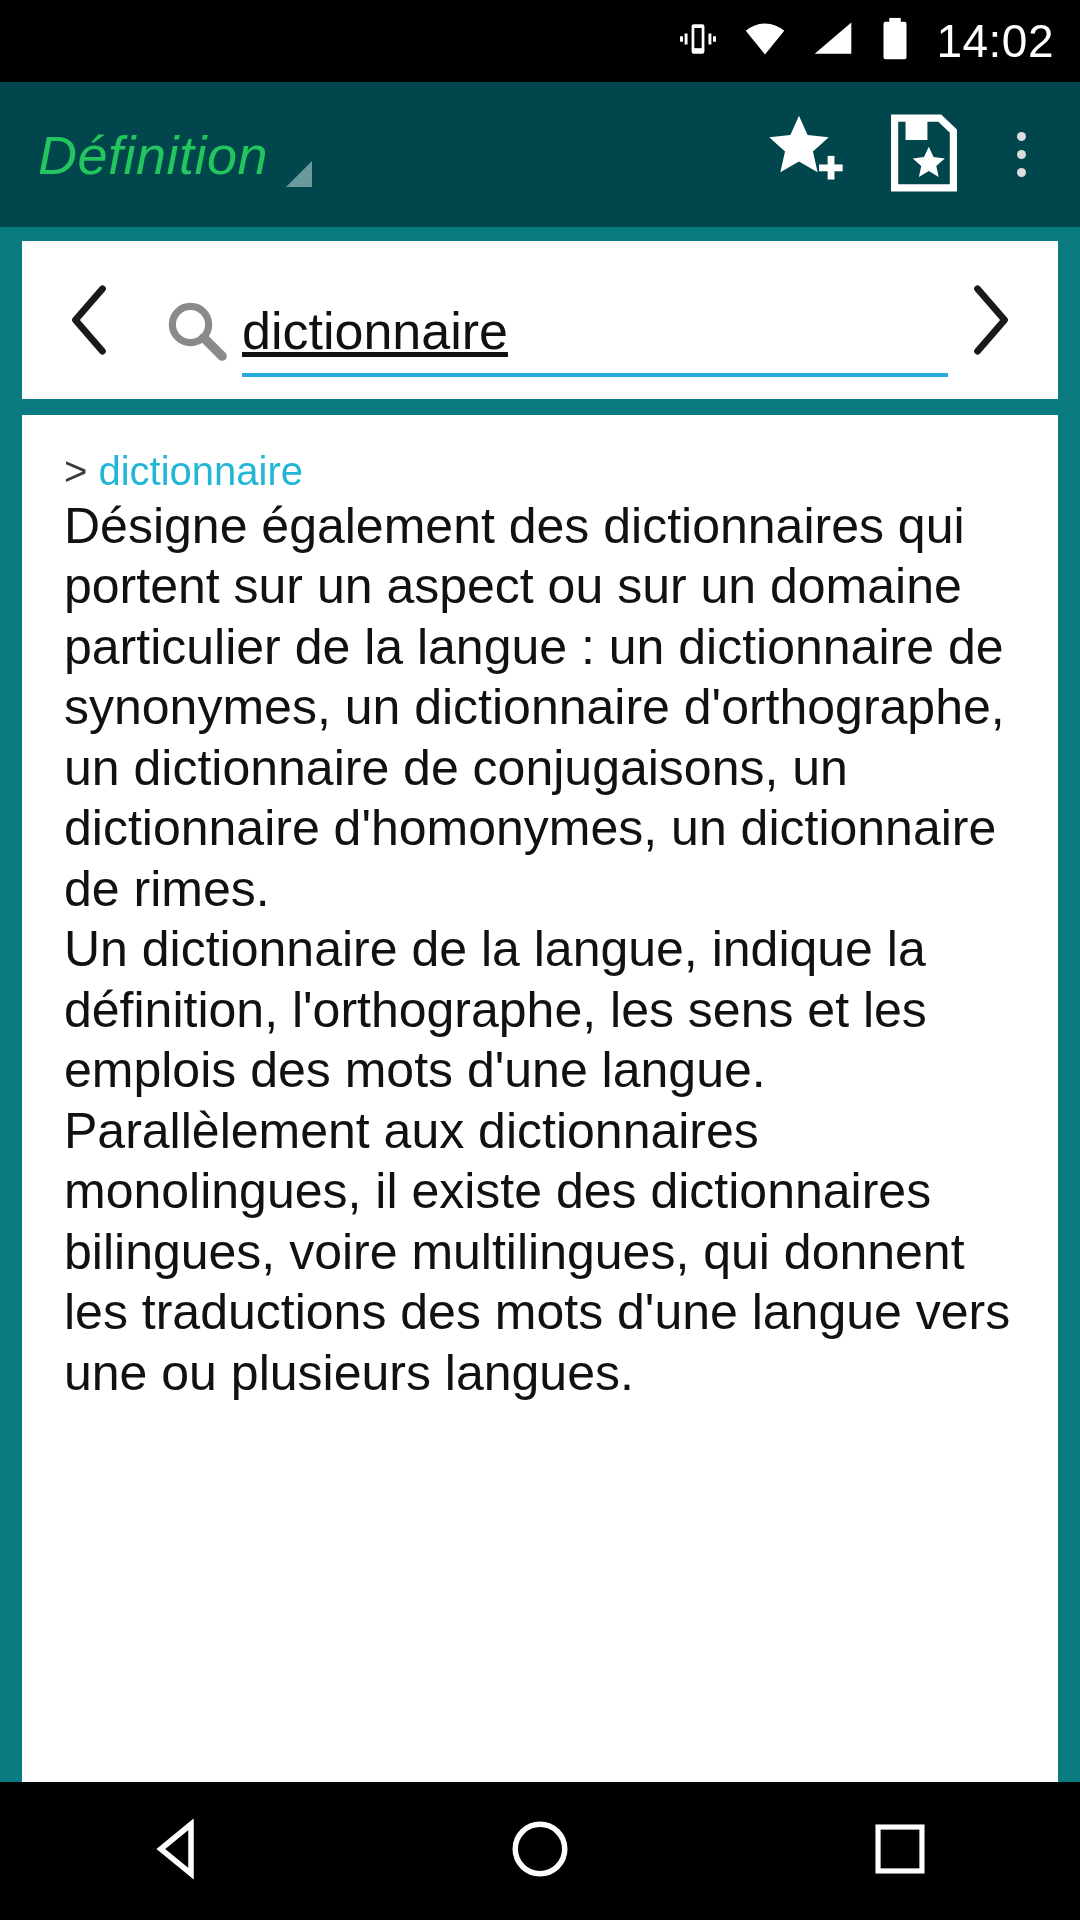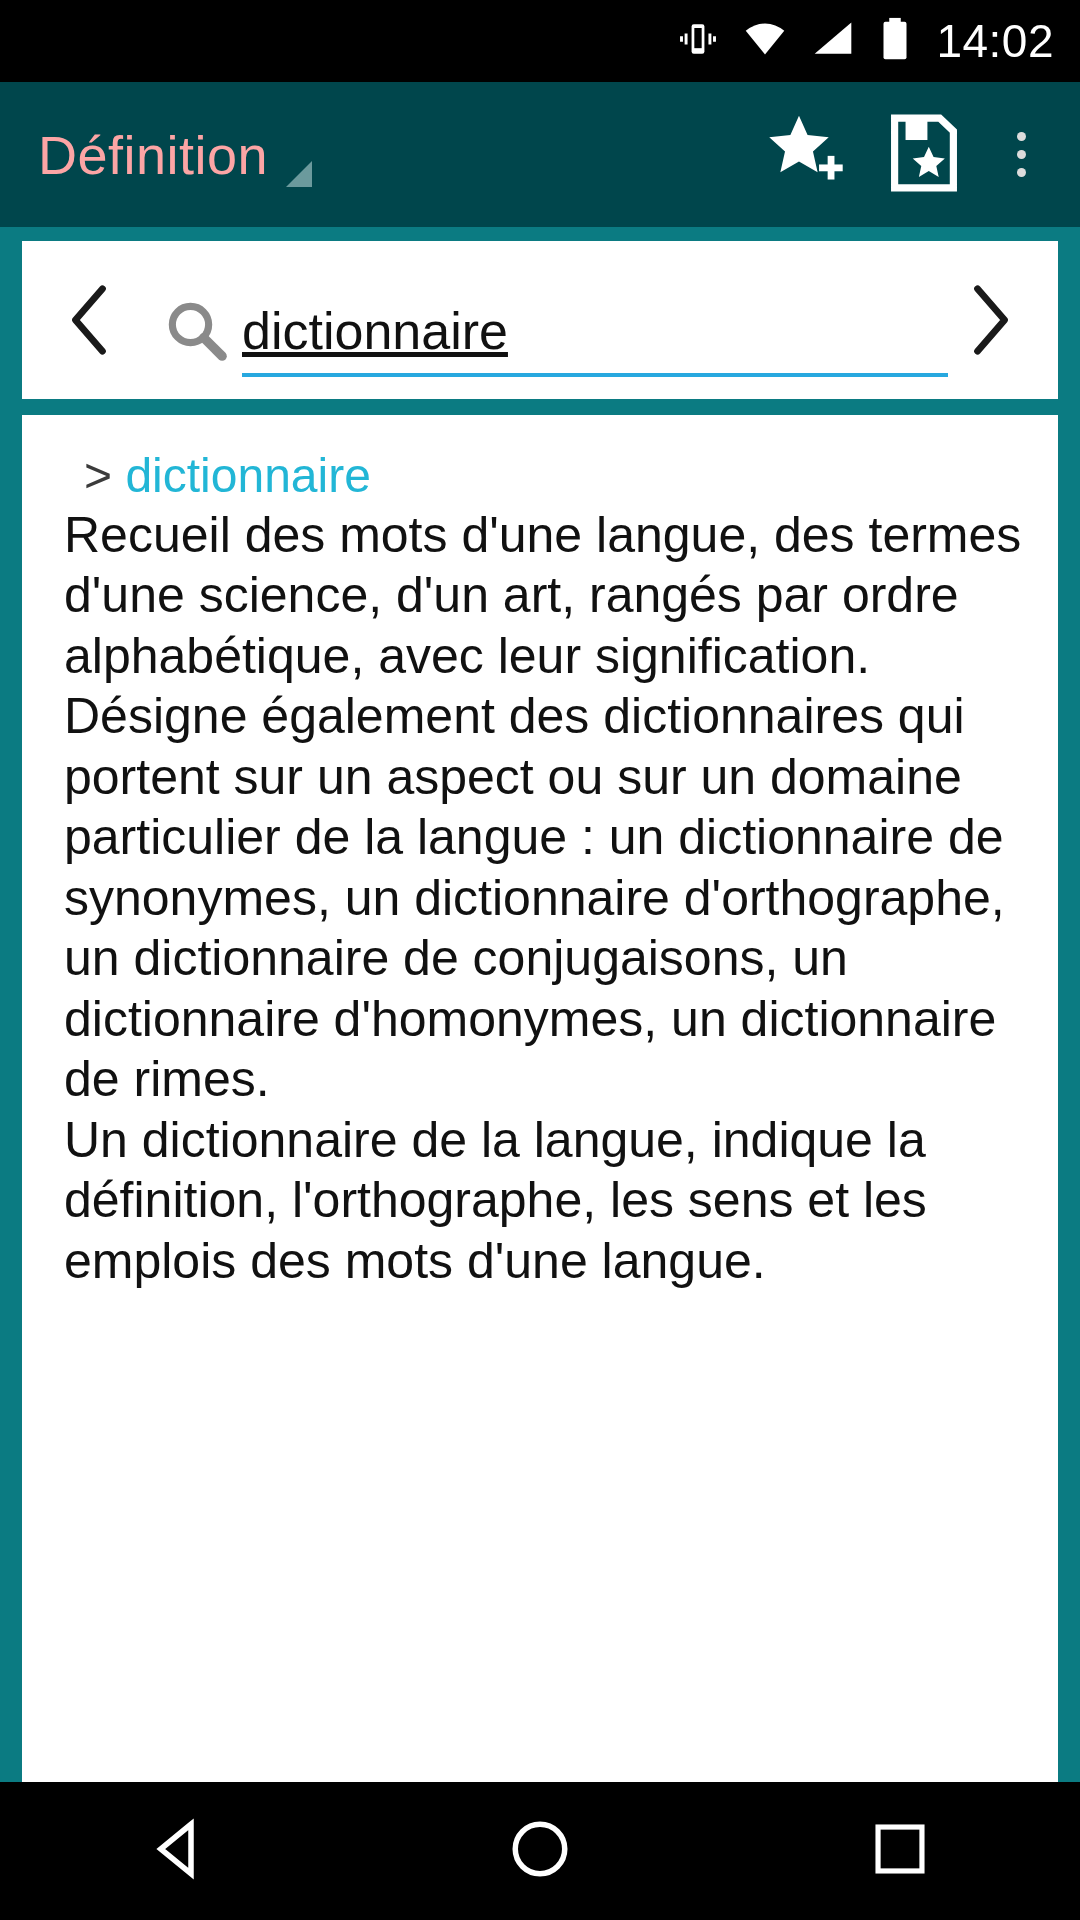--- a/index.html
+++ b/index.html
@@ -47,25 +47,26 @@
   .action-bar {
     height: 145px;
     background: #00464c;
     display: flex;
     align-items: center;
     padding: 0 22px 0 38px;
     flex: 0 0 auto;
     position: relative;
   }
   .app-title {
-    color: #fca5a5;
+    color: #22c55e;
     font-size: 54px;
     font-weight: normal;
     letter-spacing: 0.5px;
     flex: 0 0 auto;
+    font-style: italic;
   }
   .title-corner {
     width: 0; height: 0;
     border-left: 26px solid transparent;
     border-bottom: 26px solid #6b9a9d;
     margin-left: 18px;
     margin-top: 38px;
   }
   .action-spacer { flex: 1 1 auto; }
   .action-btn {
@@ -146,24 +147,23 @@
     flex: 1 1 auto;
     min-height: 0;
   }
   .def-card {
     background: #ffffff;
     height: 100%;
     overflow: hidden;
     padding: 34px 34px 0 42px;
   }
   .entry-line {
-    font-size: 48px;
+    font-size: 40px;
     line-height: 1.12;
     margin-bottom: 2px;
-    margin-left: 20px;
   }
   .entry-caret { color: #3b3b3b; }
   .entry-word { color: #22b6d6; }
   .entry-pos {
     font-size: 50px;
     color: #bdbdbd;
     line-height: 1.18;
     margin-bottom: 2px;
   }
   .def-body {
@@ -287,23 +287,23 @@
     </div>
   </div>
 
   <div class="content-wrap">
     <div class="def-card">
       <div class="entry-line">
         <span class="entry-caret">&gt;</span>
         <span class="entry-word">dictionnaire</span>
       </div>
       <div class="def-body">
-        <p>Recueil des mots d'une langue, des termes d'une science, d'un art, rangés par ordre alphabétique, avec leur signification.</p>
         <p>Désigne également des dictionnaires qui portent sur un aspect ou sur un domaine particulier de la langue : un dictionnaire de synonymes, un dictionnaire d'orthographe, un dictionnaire de conjugaisons, un dictionnaire d'homonymes, un dictionnaire de rimes.</p>
         <p>Un dictionnaire de la langue, indique la définition, l'orthographe, les sens et les emplois des mots d'une langue.</p>
+        <p>Parallèlement aux dictionnaires monolingues, il existe des dictionnaires bilingues, voire multilingues, qui donnent les traductions des mots d'une langue vers une ou plusieurs langues.</p>
       </div>
     </div>
   </div>
 
   <div class="nav-bar">
     <div class="nav-key">
       <span>
         <svg width="66" height="66" viewBox="0 0 24 24">
           <path d="M16 3 L5 12 L16 21 Z" fill="none" stroke="#fff" stroke-width="2"></path>
         </svg>

